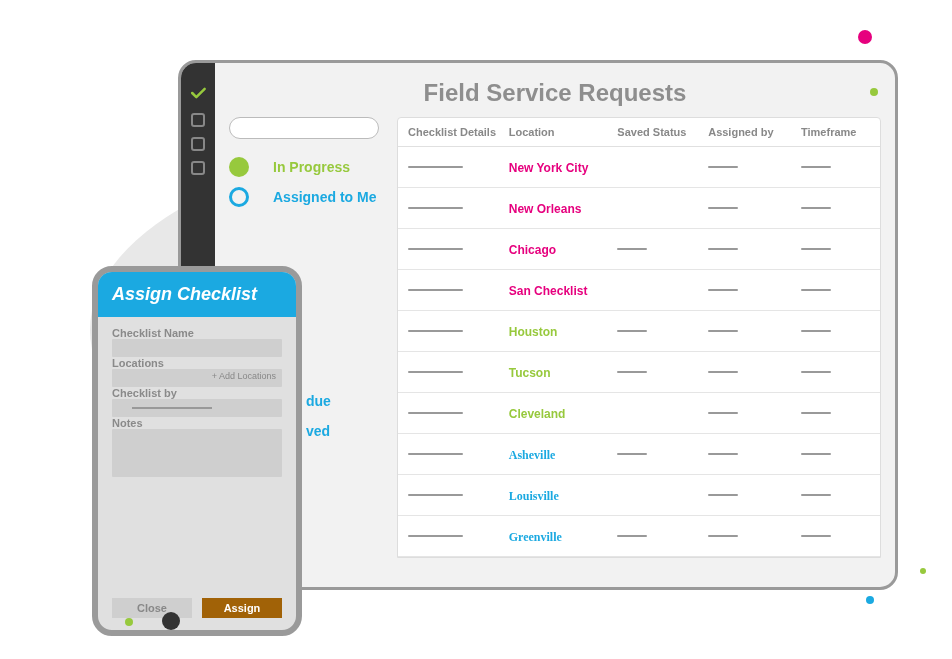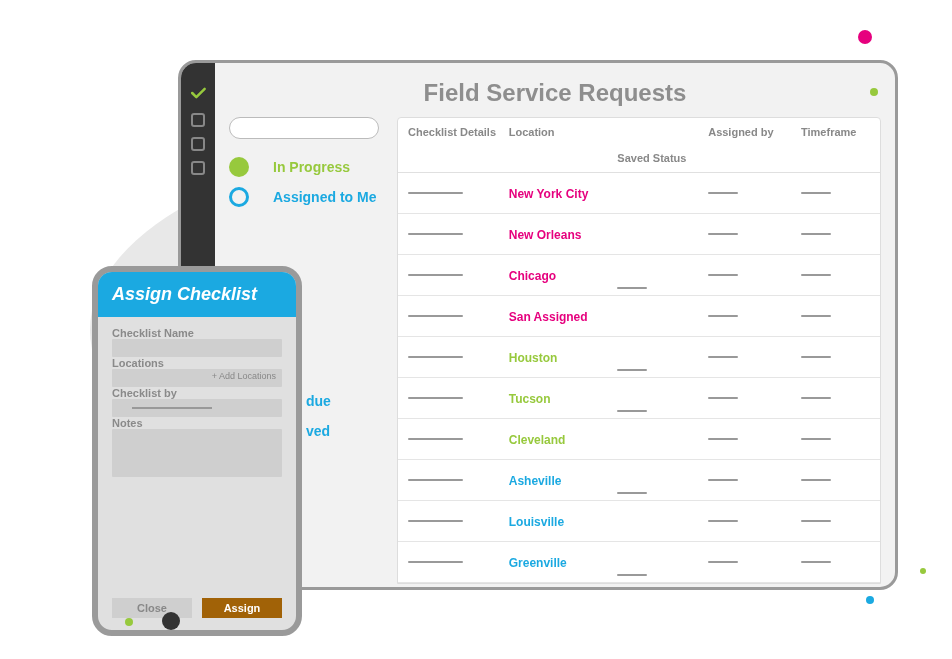--- a/index.html
+++ b/index.html
@@ -26,31 +26,31 @@
   .fd-ring{border:3px solid #1ba9e1;}
   .filter-label{font-size:14px;font-weight:bold;}
   .fl-green{color:#97c93d;}
   .fl-blue{color:#1ba9e1;}
   
   .table-col{flex:1;background:#fff;border:1px solid #ddd;border-radius:4px 4px 0 0;overflow:hidden;}
   .thead{display:flex;padding:8px 0;border-bottom:1px solid #e0e0e0;}
   .th{font-size:11px;font-weight:bold;color:#888;}
   .c1{width:112px;padding-left:10px;}
   .c2{width:110px;}
-  .c3{width:92px;margin-top:26px;}
+  .c3{width:92px;}
   .c4{width:94px;}
   .c5{width:80px;}
   .trow{display:flex;align-items:center;height:41px;border-bottom:1px solid #e5e5e5;}
   .dash{height:2px;background:#999;border-radius:1px;}
   .d-long{width:55px;}
   .d-short{width:30px;}
   .loc{font-size:12px;font-weight:bold;}
   .loc-pink{color:#e6007e;}
   .loc-green{color:#97c93d;}
-  .loc-blue{color:#1ba9e1;}
+  .loc-blue{color:#1ba9e1;font-family:Liberation Serif, serif;}
   
   
   .phone{position:absolute;left:92px;top:266px;width:210px;height:370px;background:#e0e0e0;border:6px solid #9a9a9a;border-radius:20px;overflow:hidden;}
   .phone-header{background:#1ba9e1;color:#fff;padding:12px 14px;font-size:18px;font-weight:bold;font-style:italic;}
   .phone-body{padding:10px 14px;display:flex;flex-direction:column;}
   .form-label{font-size:11px;font-weight:bold;color:#8a8a8a;}
   .form-field{background:#cfcfcf;height:18px;border-radius:1px;position:relative;}
   .form-field.tall{height:48px;}
   .add-loc{position:absolute;right:6px;top:2px;font-size:9px;color:#888;}
   .cb-dash{width:80px;height:2px;background:#999;margin-left:20px;}
@@ -137,21 +137,21 @@
                 <div class="dash d-short"></div>
               </div>
               <div class="c5">
                 <div class="dash d-short"></div>
               </div>
             </div>
             <div class="trow">
               <div class="c1" style="padding-left:10px;">
                 <div class="dash d-long"></div>
               </div>
-              <div class="c2"><span class="loc loc-pink">San Assigned</span></div>
+              <div class="c2"><span class="loc loc-pink">San Checklist</span></div>
               <div class="c3"></div>
               <div class="c4">
                 <div class="dash d-short"></div>
               </div>
               <div class="c5">
                 <div class="dash d-short"></div>
               </div>
             </div>
             <div class="trow">
               <div class="c1" style="padding-left:10px;">

